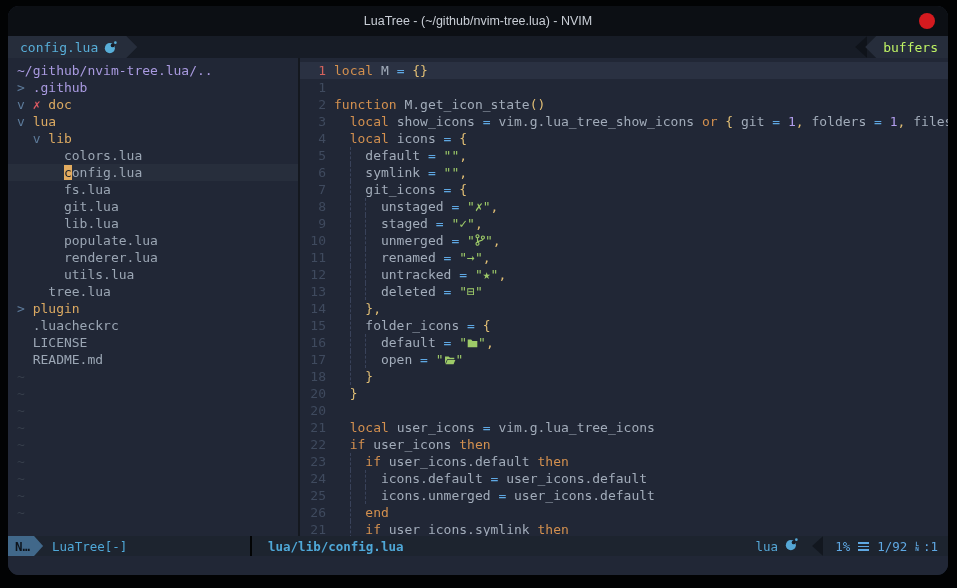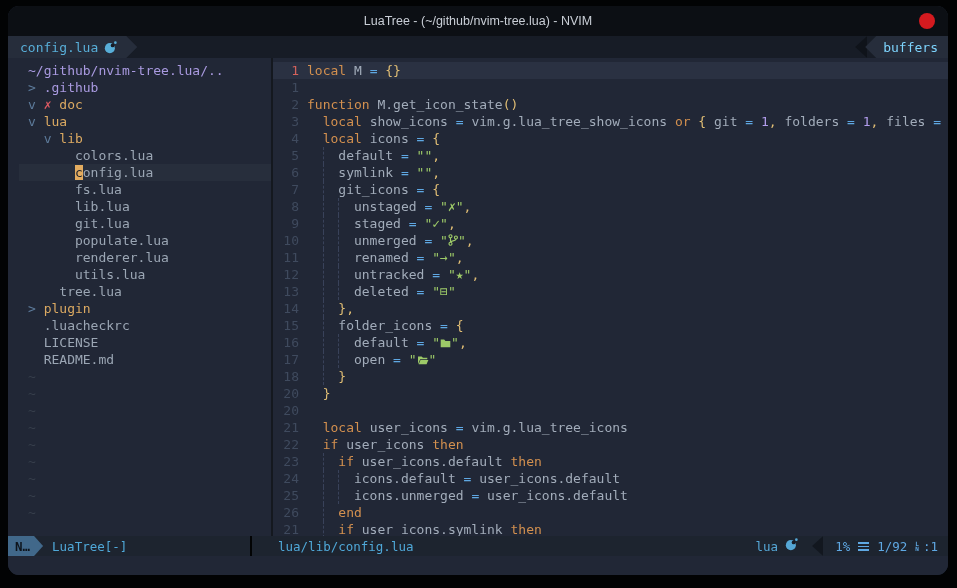--- a/index.html
+++ b/index.html
@@ -10,25 +10,25 @@
   .titlebar{height:30px;background:#0c0f14;position:relative;display:flex;align-items:center;justify-content:center;}
   .titlebar .title{font-family:"Liberation Sans","DejaVu Sans",sans-serif;font-size:12.5px;color:#c9ced6;}
   .close-btn{position:absolute;right:13px;top:50%;transform:translateY(-50%);width:16px;height:16px;border-radius:50%;}
   
   .tabline{height:22px;background:#171c26;display:flex;align-items:stretch;font-size:13px;}
   .tab{background:#262d3b;color:#58aed8;display:flex;align-items:center;gap:6px;
     padding:0 20px 0 12px;clip-path:polygon(0 0,calc(100% - 11px) 0,100% 50%,calc(100% - 11px) 100%,0 100%);}
   .tab .ticon{display:flex;align-items:center;}
   .tabline .spacer{flex:1;}
   .buf-wedge{width:12px;background:#0f131a;clip-path:polygon(12px 0,0 50%,12px 100%);margin-right:-2px;}
-  .buffers{background:#262d3b;color:#7dd3fc;display:flex;align-items:center;
+  .buffers{background:#262d3b;color:#bef264;display:flex;align-items:center;
     padding:0 10px 0 18px;clip-path:polygon(11px 0,100% 0,100% 100%,11px 100%,0 50%);text-align:center;}
   
   .main{height:478px;display:flex;position:relative;font-size:13px;line-height:17px;}
-  .tree{width:252px;background:#212736;padding-top:4px;overflow:hidden;flex:none;padding-left:11px;}
+  .tree{width:290px;background:#212736;padding-top:4px;overflow:hidden;flex:none;}
   .vsep{width:2px;background:#14181f;flex:none;}
   .editor{flex:1;background:#212736;padding-top:4px;overflow:hidden;position:relative;}
   .row{height:17px;white-space:pre;position:relative;}
   .tree .row{padding-left:9px;}
   .tree .row.cursorline{background:#272e3c;}
   .ed-line{display:flex;height:17px;}
   .ed-line.cursorline{background:#2a3142;}
   .gutter{flex:none;width:26px;text-align:right;color:#3f4a5e;}
   .gutter.cur{color:#d4625c;}
   .codewrap{position:relative;white-space:pre;margin-left:8px;flex:1;}
@@ -42,21 +42,21 @@
   .tk-cursor{background:#e3ac60;color:#1a202b}
   .tok-icon{color:#9dca68;display:inline-block;vertical-align:-1px;}
   .tok-icon svg{display:inline-block;}
   
   .statusline{height:20px;display:flex;font-size:12.5px;background:#020304;}
   .st-left{width:242px;background:#1d242f;display:flex;align-items:center;flex:none;}
   .st-right{flex:1;margin-left:2px;background:#1d242f;display:flex;align-items:center;color:#55a7d6;}
   .mode-pill{background:#41688a;color:#0e141c;font-weight:bold;padding:0 13px 0 7px;height:100%;
     display:flex;align-items:center;clip-path:polygon(0 0,calc(100% - 9px) 0,100% 50%,calc(100% - 9px) 100%,0 100%);}
   .st-file{color:#4fa8d8;margin-left:9px;}
-  .st-center{margin-left:26px;color:#4fa8d8;}
+  .st-center{margin-left:16px;color:#4fa8d8;font-weight:bold;}
   .st-spacer{flex:1;}
   .st-ft{display:flex;align-items:center;gap:7px;color:#55a7d6;}
   .st-wedge{width:11px;height:100%;background:#12171f;clip-path:polygon(11px 0,0 50%,11px 100%);margin:0 12px 0 14px;}
   .st-stats{display:flex;align-items:center;gap:8px;color:#5fa8e3;margin-right:10px;}
   .lines-icon{display:inline-block;width:11px;height:9px;
     background:linear-gradient(to bottom,#5fa8e3 0 1.5px,transparent 1.5px 3.5px,#5fa8e3 3.5px 5px,transparent 5px 7px,#5fa8e3 7px 8.5px,transparent 8.5px);}
   .ln-icon{display:inline-flex;flex-direction:column;font-size:6px;line-height:5px;color:#5fa8e3;font-weight:bold;margin-right:-4px;}
   .cmdline{height:19px;background:#212736;}
 </style>
 </head>
@@ -90,22 +90,22 @@
   <div class="main">
     <div class="tree" id="tree">
         <div class="row"><span class="tk-path">~/github/nvim-tree.lua/..</span></div>
         <div class="row"><span class="tk-arrow">&gt; </span><span class="tk-special">.github</span></div>
         <div class="row"><span class="tk-arrow">v </span><span class="tk-gitx">✗ </span><span class="tk-dir">doc</span></div>
         <div class="row"><span class="tk-arrow">v </span><span class="tk-dir">lua</span></div>
         <div class="row"><span class="tk-sp">  </span><span class="tk-arrow">v </span><span class="tk-dir">lib</span></div>
         <div class="row"><span class="tk-sp">      </span><span class="tk-file">colors.lua</span></div>
         <div class="row cursorline"><span class="tk-sp">      </span><span class="tk-cursor">c</span><span class="tk-file">onfig.lua</span></div>
         <div class="row"><span class="tk-sp">      </span><span class="tk-file">fs.lua</span></div>
+        <div class="row"><span class="tk-sp">      </span><span class="tk-file">git.lua</span></div>
         <div class="row"><span class="tk-sp">      </span><span class="tk-file">lib.lua</span></div>
-        <div class="row"><span class="tk-sp">      </span><span class="tk-file">git.lua</span></div>
         <div class="row"><span class="tk-sp">      </span><span class="tk-file">populate.lua</span></div>
         <div class="row"><span class="tk-sp">      </span><span class="tk-file">renderer.lua</span></div>
         <div class="row"><span class="tk-sp">      </span><span class="tk-file">utils.lua</span></div>
         <div class="row"><span class="tk-sp">    </span><span class="tk-file">tree.lua</span></div>
         <div class="row"><span class="tk-arrow">&gt; </span><span class="tk-dir">plugin</span></div>
         <div class="row"><span class="tk-sp">  </span><span class="tk-file">.luacheckrc</span></div>
         <div class="row"><span class="tk-sp">  </span><span class="tk-file">LICENSE</span></div>
         <div class="row"><span class="tk-sp">  </span><span class="tk-file">README.md</span></div>
         <div class="row tilde">~</div>
         <div class="row tilde">~</div>

